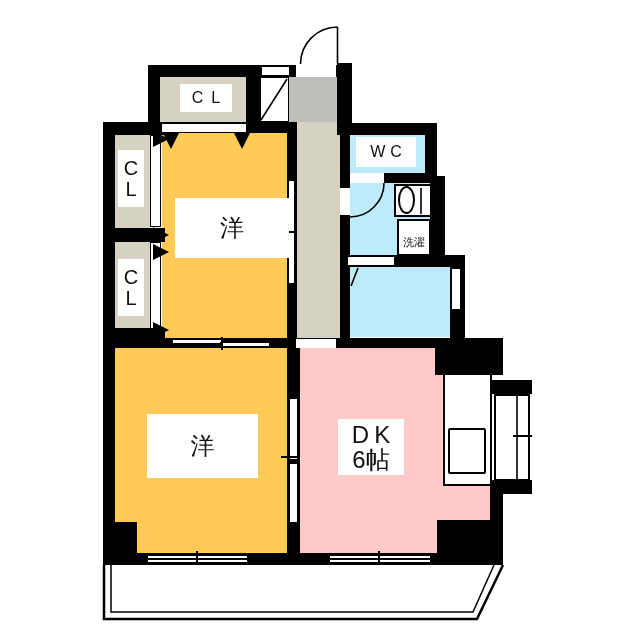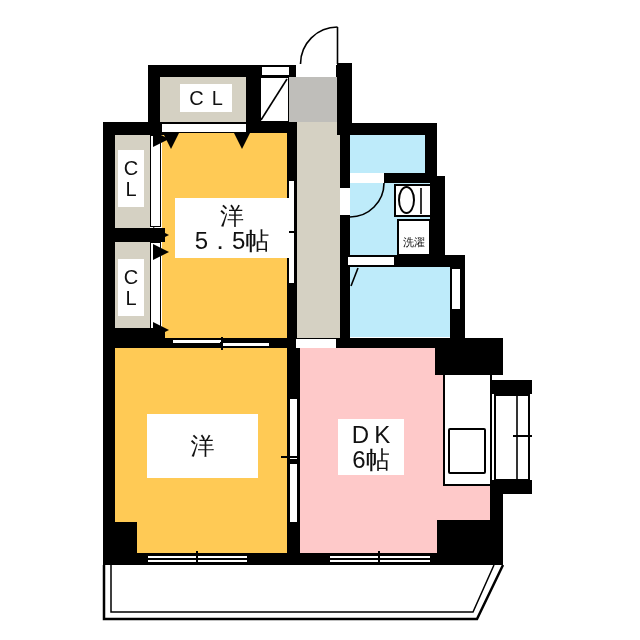--- a/index.html
+++ b/index.html
@@ -12,21 +12,21 @@
   .floor-wet{background:var(--c-wet,#BEEBFA);}
   .floor-closet{background:var(--c-closet,#D5D1C3);}
   .floor-entry{background:var(--c-entry,#BFBEBA);}
   .cut{background:#fff;}
   .slider{background:#fff;border:1px solid #000;}
   .window-h{background:#fff;border-top:2px solid #000;border-bottom:2px solid #000;}
   .fixture{background:#fff;border:2px solid #000;}
   .label-box{background:#fff;display:flex;flex-direction:column;align-items:center;
              justify-content:center;text-align:center;color:#111;}
   .label-box .ln{line-height:1.05;white-space:nowrap;}
-  .f24{font-size:24px;} .f22{font-size:20px;} .f20{font-size:20px;} .f11{font-size:11px;}
+  .f24{font-size:24px;} .f22{font-size:16px;} .f20{font-size:20px;} .f11{font-size:11px;}
   .ls8{letter-spacing:8px;margin-right:-8px;} .ls5{letter-spacing:5px;margin-right:-5px;}
   .plain-label{background:transparent;}
   svg.overlay{position:absolute;left:0;top:0;pointer-events:none;}
 </style>
 </head>
 <body>
 
 <div id="plan">
 
   <div class="floor-closet" style="left:160px;top:77px;width:86px;height:45px;"></div>
@@ -132,26 +132,28 @@
     <span class="ln f22 ls8">CL</span>
   </div>
   <div class="label-box" style="left:118px;top:150px;width:26px;height:57px;">
     <span class="ln f20">C</span>
     <span class="ln f20">L</span>
   </div>
   <div class="label-box" style="left:118px;top:259px;width:26px;height:57px;">
     <span class="ln f20">C</span>
     <span class="ln f20">L</span>
   </div>
+  <div class="label-box" style="left:356px;top:137px;width:60px;height:30px;">
+    <span class="ln f22 ls5">WC</span>
+  </div>
   <div class="label-box plain-label" style="left:398px;top:233px;width:32px;height:20px;">
     <span class="ln f11">洗濯</span>
   </div>
   <div class="label-box" style="left:175px;top:198px;width:114px;height:60px;">
     <span class="ln f24">洋</span>
-    <span class="ln f24">5．5帖</span>
   </div>
   <div class="label-box" style="left:147px;top:414px;width:111px;height:64px;">
     <span class="ln f24">洋</span>
   </div>
   <div class="label-box" style="left:338px;top:419px;width:66px;height:56px;">
     <span class="ln f24 ls5">DK</span>
     <span class="ln f24">6帖</span>
   </div>
 
 </div>

